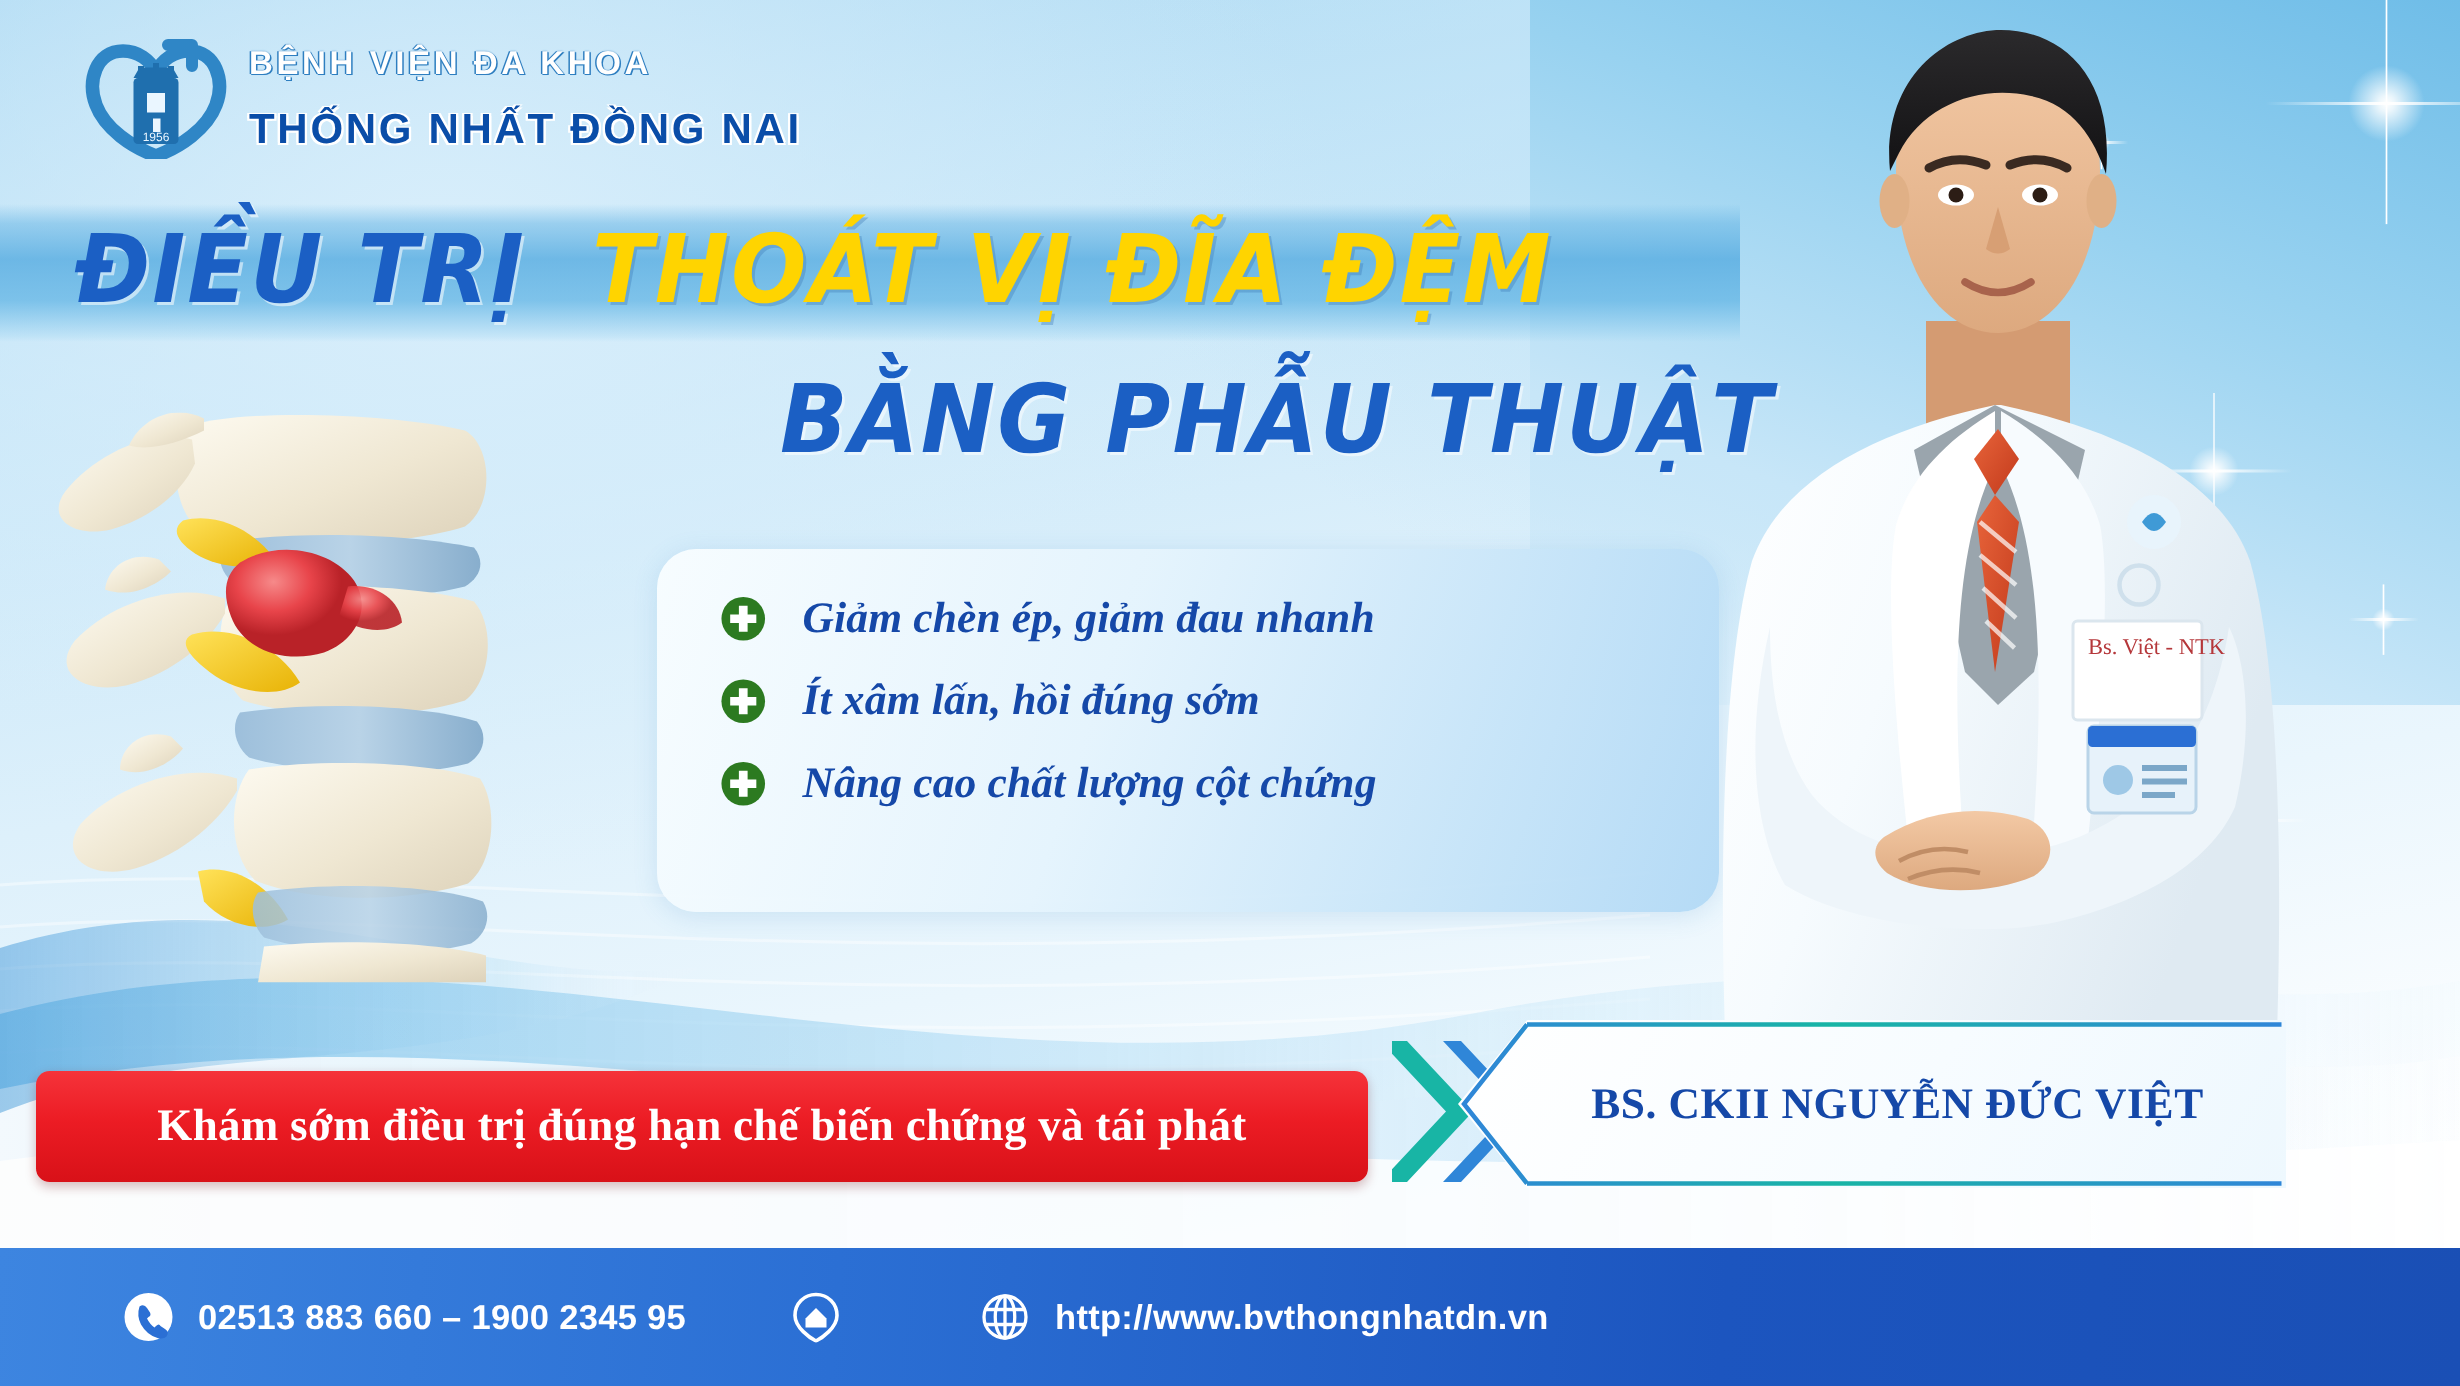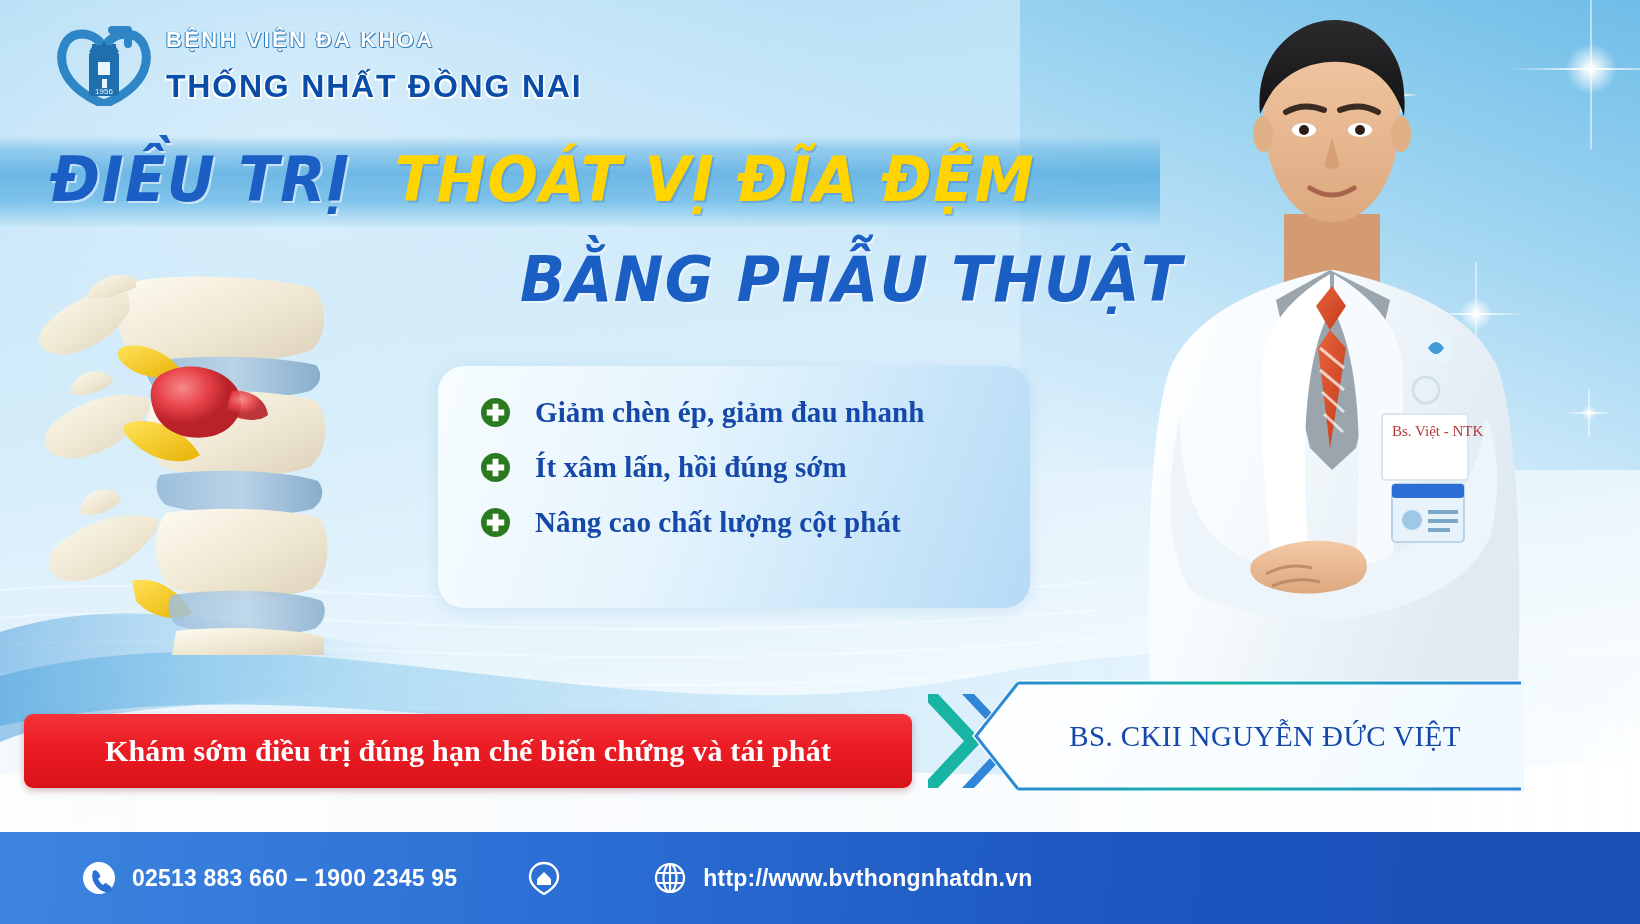--- a/index.html
+++ b/index.html
@@ -54,21 +54,21 @@
     display: flex; align-items: center; gap: 14px;
   }
   .logo-mark { width: 96px; height: 82px; flex: none; }
   .logo-text { display: flex; flex-direction: column; line-height: 1; gap: 13px; }
   .logo-line1 {
     font-size: 22px; font-weight: 700; letter-spacing: 2.4px; color: #ffffff;
     text-shadow: 0 0 1px #2f7fc0, 1px 1px 0 #2f7fc0, -1px 0 0 #2f7fc0, 0 1px 0 #2f7fc0;
     white-space: nowrap;
   }
   .logo-line2 {
-    font-size: 32px; font-weight: 700; letter-spacing: 1.8px; color: #0a4da8;
+    font-size: 28px; font-weight: 700; letter-spacing: 1.8px; color: #0a4da8;
     margin-top: 6px; white-space: nowrap;
     text-shadow: 0 0 1px #ffffff, 1.5px 1.5px 0 #ffffff, -1.5px -0.5px 0 #ffffff,
                  1.5px -0.5px 0 #ffffff, -1.5px 1.5px 0 #ffffff;
   }
 
   
   .title-band {
     position: absolute; left: 0; top: 136px; width: 1160px; height: 92px;
     background: linear-gradient(180deg,
        rgba(131,196,235,0) 0%,
@@ -101,29 +101,30 @@
     font-family: "DejaVu Sans", sans-serif;
     text-shadow: 2px 2px 0 rgba(255,255,255,.5);
     transform: scaleX(.94); transform-origin: left center;
   }
 
   
   .spine { position: absolute; left: 10px; top: 275px; width: 360px; height: 380px; }
 
   
   .benefits {
-    position: absolute; left: 438px; top: 366px; width: 592px; height: 242px;
+    position: absolute; left: 438px; top: 366px; width: 708px; height: 242px;
     border-radius: 26px;
     background: linear-gradient(110deg,
         rgba(248,253,255,.97) 0%,
         rgba(229,244,253,.95) 42%,
         rgba(196,227,248,.93) 78%,
         rgba(176,216,245,.92) 100%);
     box-shadow: 0 3px 16px rgba(70,140,200,.16);
     padding: 30px 0 0 42px;
+    font-style: italic;
   }
   .benefit-row {
     display: flex; align-items: center; gap: 24px; margin-bottom: 22px;
   }
   .plus-icon { width: 31px; height: 31px; flex: none; }
   .benefit-text {
     font-family: "Liberation Serif", serif;
     font-size: 29px; font-weight: 700; color: #1548a8;
     white-space: nowrap; letter-spacing: .1px;
   }
@@ -153,21 +154,21 @@
     clip-path: polygon(46px 0, 100% 0, 100% 100%, 46px 100%, 0 50%);
     display: flex; flex-direction: column;
     align-items: center; justify-content: center; gap: 3px;
   }
   .nameplate-border {
     position: absolute; left: 972px; top: 680px; width: 552px; height: 112px;
     pointer-events: none;
   }
   .doc-name, .doc-role {
     font-family: "Liberation Serif", serif;
-    font-weight: 400; color: #1548a8; white-space: nowrap;
+    font-weight: 700; color: #1548a8; white-space: nowrap;
     letter-spacing: .4px;
   }
   .doc-name { font-size: 29px; padding-left: 34px; }
   .doc-role { font-size: 29px; padding-left: 34px; }
 
   
   .footer {
     position: absolute; left: 0; bottom: 0; width: 1640px; height: 92px;
     background: linear-gradient(95deg, #3d85e0 0%, #2b6fd4 34%, #1c55bf 70%, #1a4fb5 100%);
     display: flex; align-items: center;
@@ -316,21 +317,21 @@
         <circle cx="16" cy="16" r="15" fill="#2c7a20"></circle>
         <path d="M13 7 h6 v6 h6 v6 h-6 v6 h-6 v-6 h-6 v-6 h6 z" fill="#ffffff"></path>
       </svg>
       <span class="benefit-text">Ít xâm lấn, hồi đúng sớm</span>
     </div>
     <div class="benefit-row">
       <svg class="plus-icon" viewBox="0 0 32 32">
         <circle cx="16" cy="16" r="15" fill="#2c7a20"></circle>
         <path d="M13 7 h6 v6 h6 v6 h-6 v6 h-6 v-6 h-6 v-6 h6 z" fill="#ffffff"></path>
       </svg>
-      <span class="benefit-text">Nâng cao chất lượng cột phát</span>
+      <span class="benefit-text">Nâng cao chất lượng cột chứng</span>
     </div>
   </div>
 
   <svg class="doctor" viewBox="0 0 420 672">
     <defs>
       <linearGradient id="coat" x1="0" y1="0" x2="1" y2="0.4">
         <stop offset="0%" stop-color="#ffffff"></stop>
         <stop offset="40%" stop-color="#f6fbfe"></stop>
         <stop offset="100%" stop-color="#dfeaf2"></stop>
       </linearGradient>

